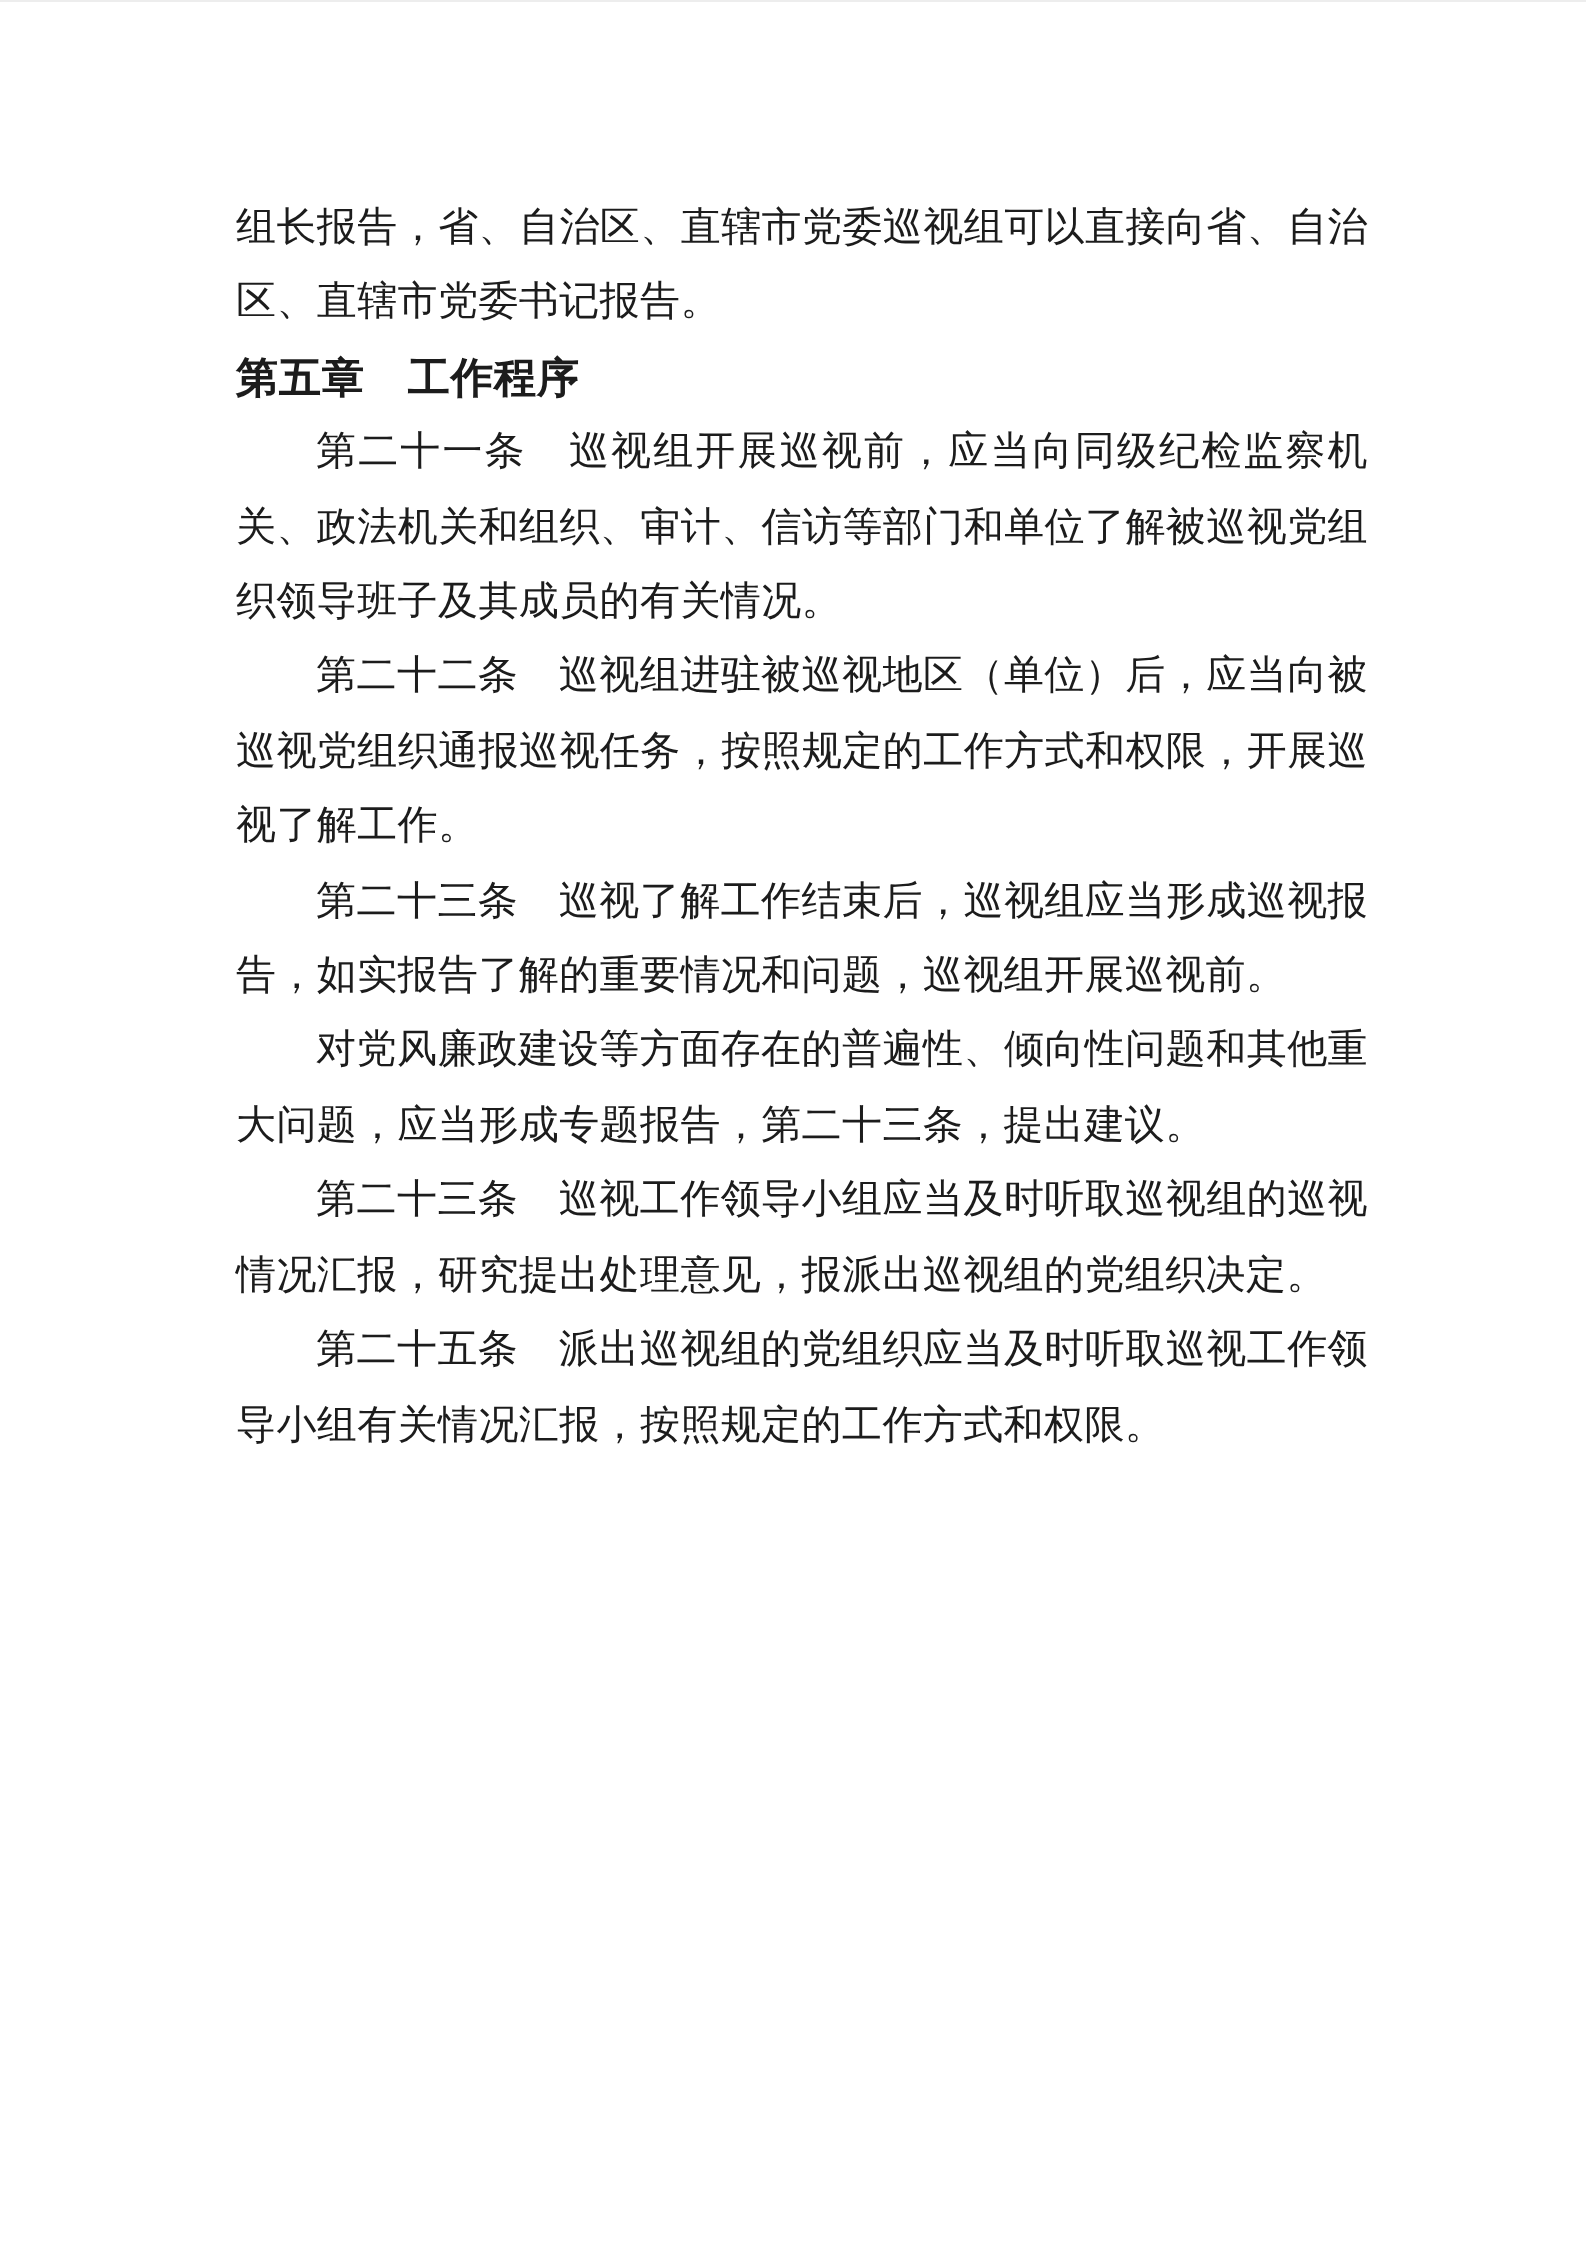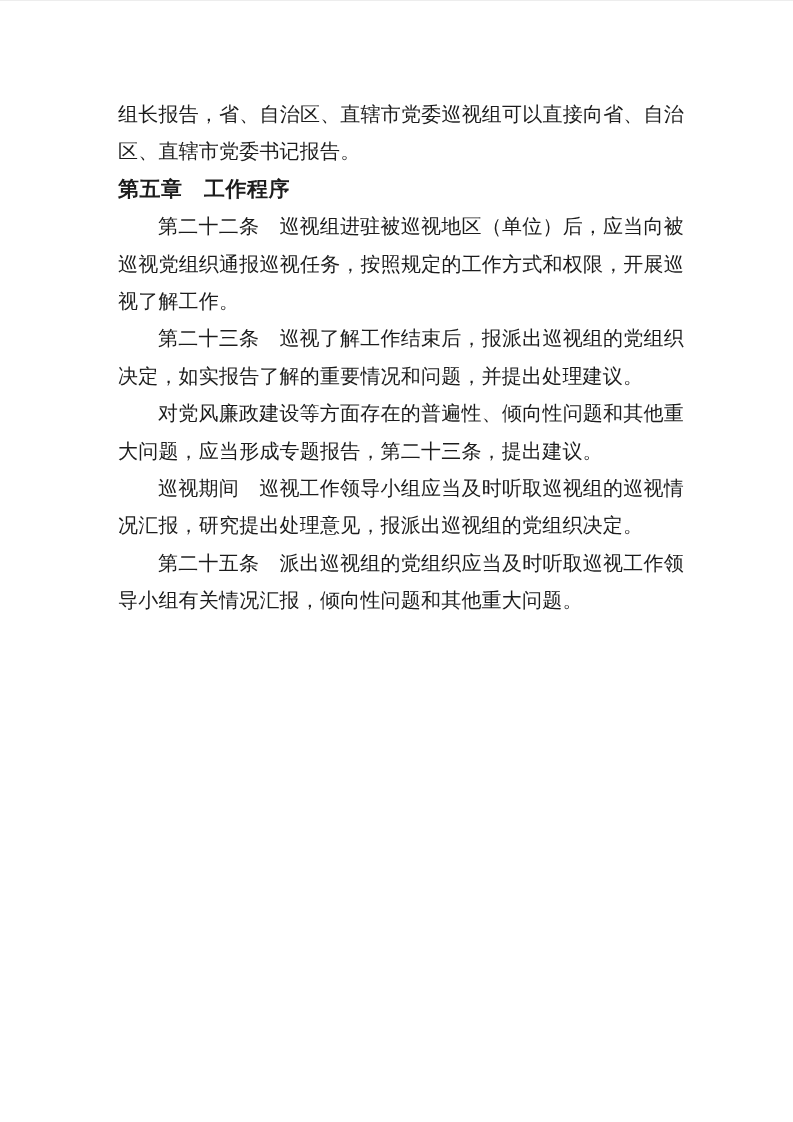--- a/index.html
+++ b/index.html
@@ -45,19 +45,20 @@
     letter-spacing: 0.5px;
   }
 </style>
 </head>
 <body>
 
 <div class="page">
   <div class="content">
       <p class="body">组长报告，省、自治区、直辖市党委巡视组可以直接向省、自治区、直辖市党委书记报告。</p>
       <p class="heading">第五章　工作程序</p>
+      <p class="body indent">第二十一条　巡视组开展巡视前，应当向同级纪检监察机关、政法机关和组织、审计、信访等部门和单位了解被巡视党组织领导班子及其成员的有关情况。</p>
       <p class="body indent">第二十二条　巡视组进驻被巡视地区（单位）后，应当向被巡视党组织通报巡视任务，按照规定的工作方式和权限，开展巡视了解工作。</p>
-      <p class="body indent">第二十三条　巡视了解工作结束后，报派出巡视组的党组织决定，如实报告了解的重要情况和问题，并提出处理建议。</p>
+      <p class="body indent">第二十三条　巡视了解工作结束后，巡视组应当形成巡视报告，如实报告了解的重要情况和问题，巡视组开展巡视前。</p>
       <p class="body indent">对党风廉政建设等方面存在的普遍性、倾向性问题和其他重大问题，应当形成专题报告，第二十三条，提出建议。</p>
-      <p class="body indent">巡视期间　巡视工作领导小组应当及时听取巡视组的巡视情况汇报，研究提出处理意见，报派出巡视组的党组织决定。</p>
-      <p class="body indent">第二十五条　派出巡视组的党组织应当及时听取巡视工作领导小组有关情况汇报，倾向性问题和其他重大问题。</p>
+      <p class="body indent">第二十三条　巡视工作领导小组应当及时听取巡视组的巡视情况汇报，研究提出处理意见，报派出巡视组的党组织决定。</p>
+      <p class="body indent">第二十五条　派出巡视组的党组织应当及时听取巡视工作领导小组有关情况汇报，按照规定的工作方式和权限。</p>
     </div>
 </div>
 
 </body></html>

